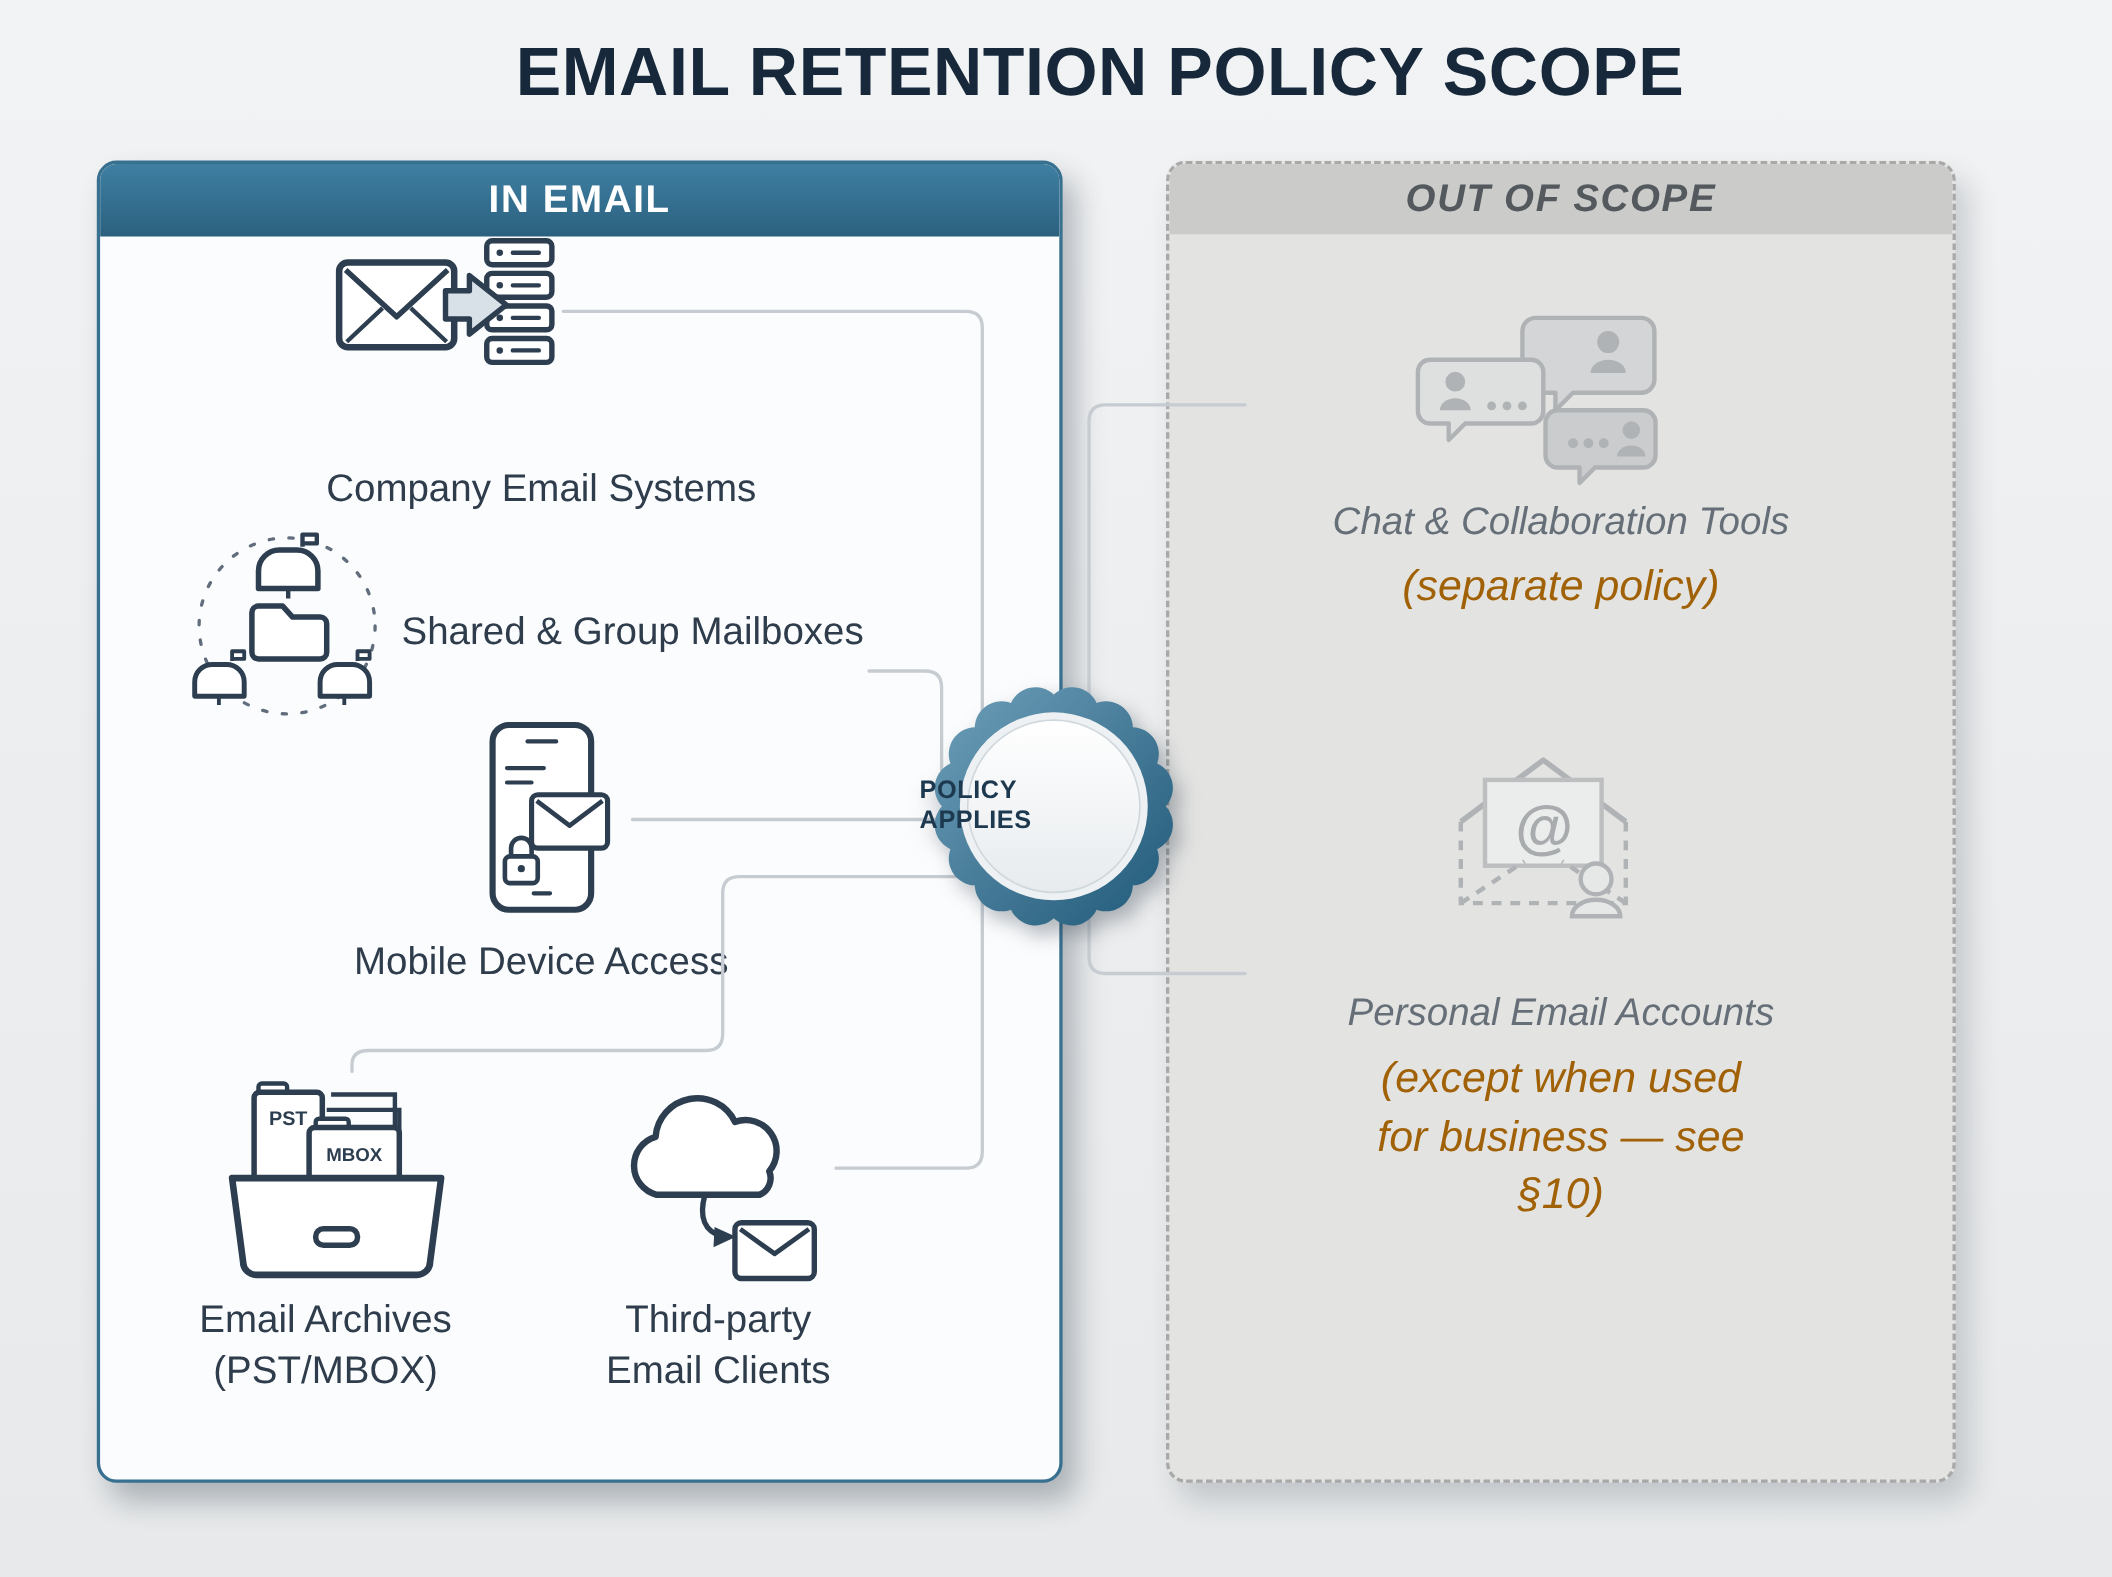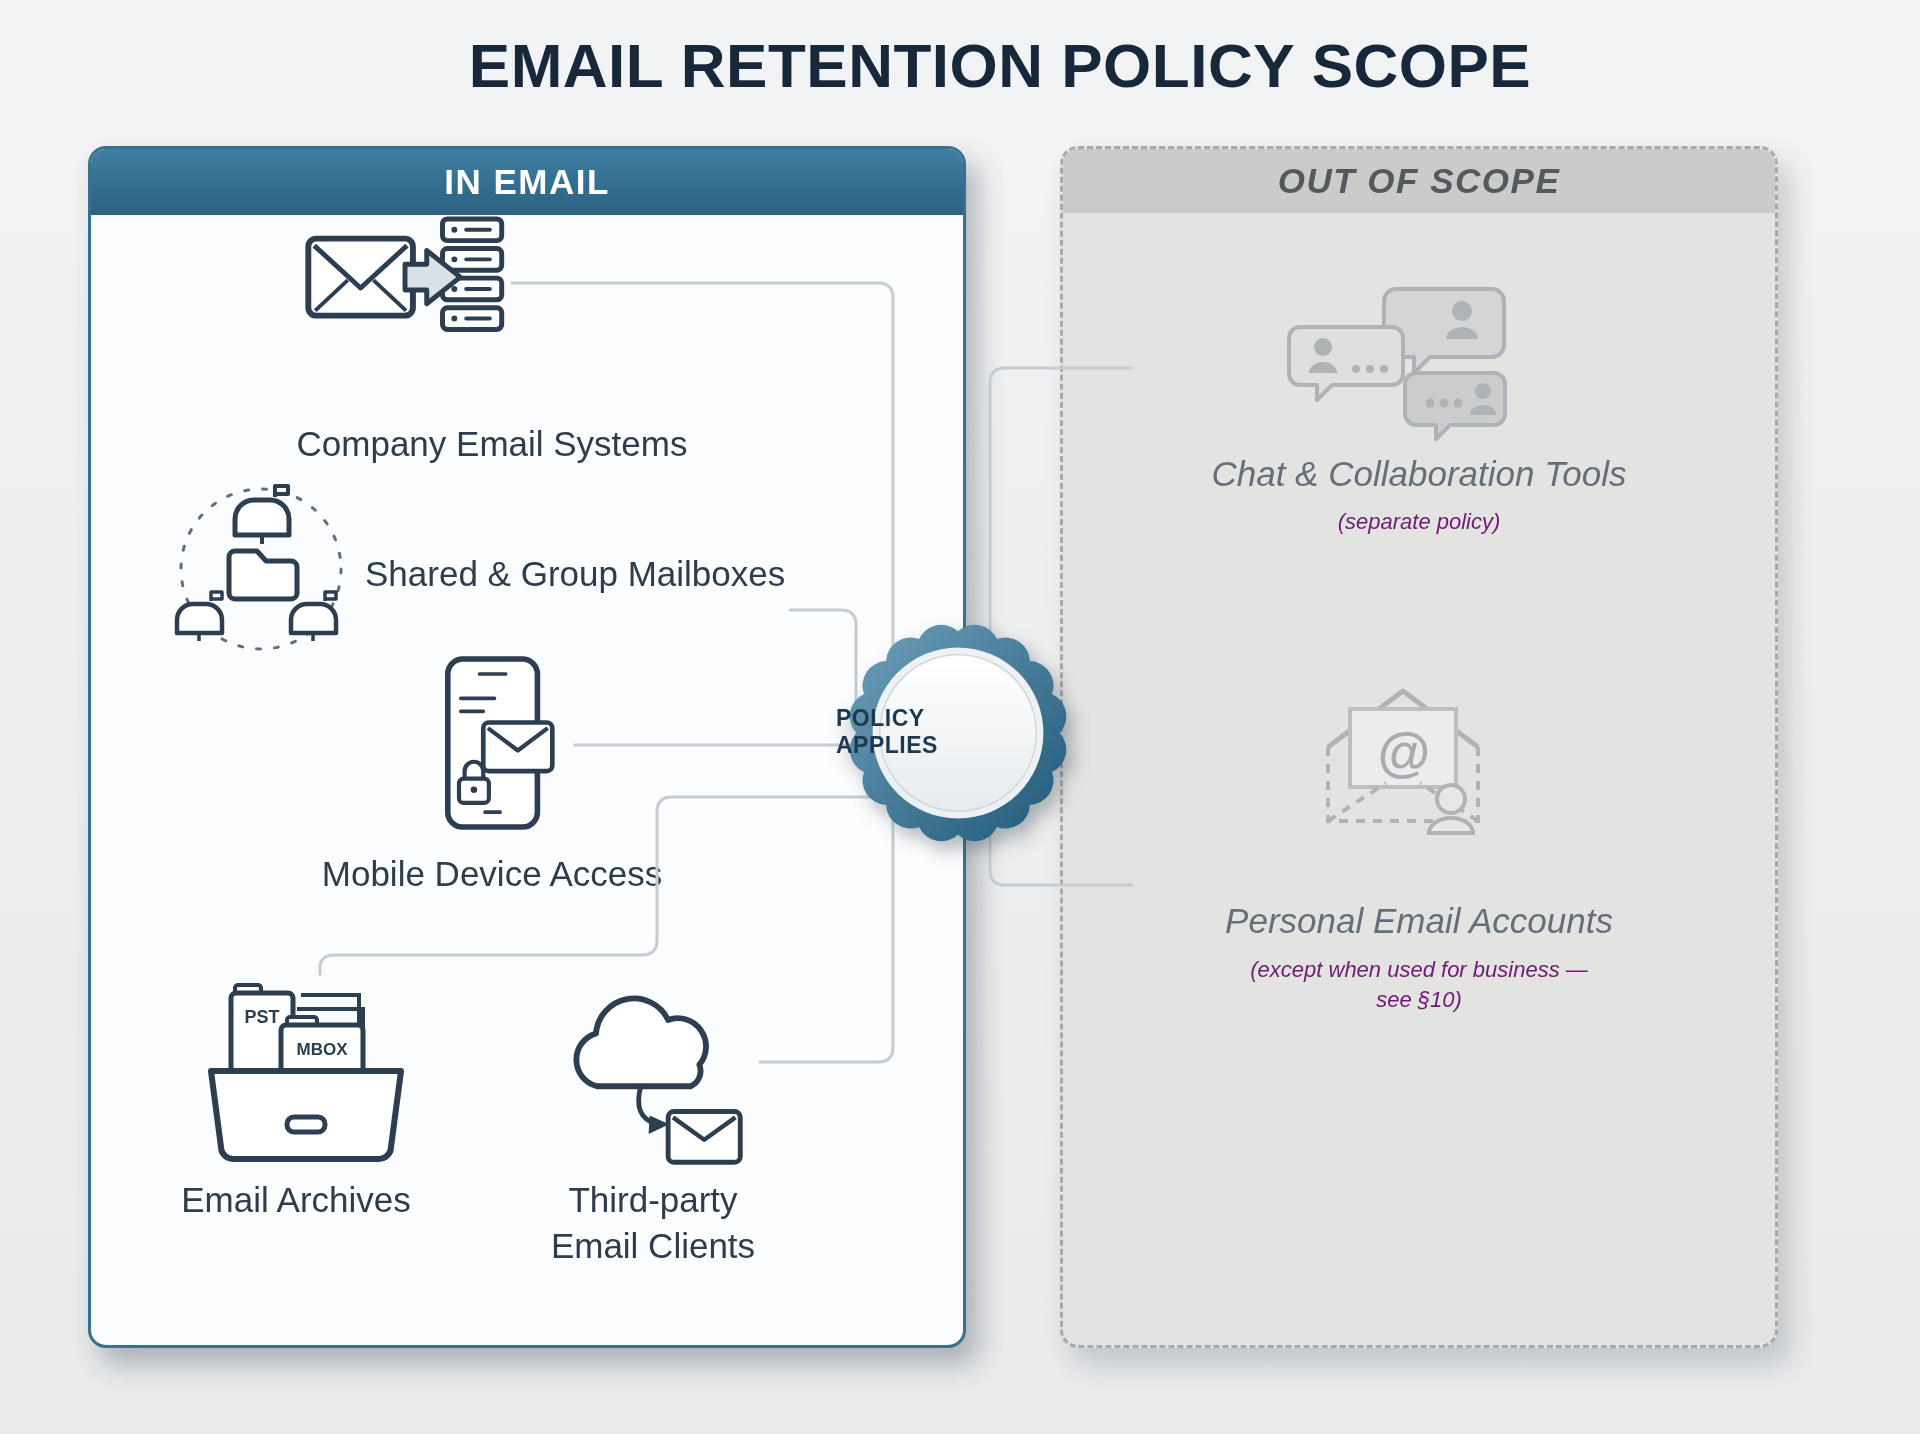--- a/index.html
+++ b/index.html
@@ -31,21 +31,21 @@
   .head-out{background:#cbcbca;color:#54595e;height:64px;line-height:64px;}
   
   .icon{position:absolute;}
   .icon svg{width:100%;height:100%;display:block;}
   .lbl{
     position:absolute;font-size:35px;color:#2e3c4c;text-align:center;
     line-height:1.32;white-space:nowrap;
   }
   .lbl-left{text-align:left;}
   .out-lbl{position:absolute;left:0;width:100%;text-align:center;font-size:35px;color:#666f78;}
-  .out-note{position:absolute;left:0;width:100%;text-align:center;font-size:22px;color:#701a75;line-height:1.35;}
+  .out-note{position:absolute;left:0;width:100%;text-align:center;font-size:39px;color:#a16207;line-height:1.35;}
   .out-note .inner{display:inline-block;max-width:360px;}
   
   .connectors{position:absolute;left:0;top:0;width:1920px;height:1434px;pointer-events:none;}
   .connectors path{fill:none;stroke:#c6ccd2;stroke-width:3;stroke-linecap:round;}
   
   .badge{position:absolute;left:836px;top:611px;width:244px;height:244px;
     filter:drop-shadow(7px 9px 9px rgba(40,55,70,.35));}
   .badge svg{width:100%;height:100%;display:block;}
   .badge-text{
     position:absolute;left:0;top:50%;width:100%;transform:translateY(-52%);
@@ -137,20 +137,21 @@
         <path d="M96 34 h66 v62" fill="none" stroke="#2d3e50" stroke-width="4"></path>
         <rect x="86" y="42" width="30" height="12" rx="3" fill="#ffffff" stroke="#2d3e50" stroke-width="4" stroke-linejoin="round"></rect>
         <rect x="80" y="50" width="82" height="48" rx="5" fill="#ffffff" stroke="#2d3e50" stroke-width="5" stroke-linejoin="round"></rect>
         <text x="121" y="80" font-size="17" font-weight="bold" fill="#2d3e50" text-anchor="middle">MBOX</text>
         <path d="M10 96 H200 L190 172 a12 12 0 0 1 -12 12 H32 a12 12 0 0 1 -12 -12 Z" fill="#ffffff" stroke="#2d3e50" stroke-width="6" stroke-linejoin="round"></path>
         <rect x="86" y="142" width="38" height="15" rx="7" fill="#ffffff" stroke="#2d3e50" stroke-width="5"></rect>
       </svg>
     </div>
     <div class="lbl" style="left:5px;top:1028px;width:400px">
       <div>Email Archives</div>
+      <div>(PST/MBOX)</div>
     </div>
 
     <div class="icon" style="left:460px;top:828px;width:205px;height:195px">
       <svg viewBox="0 0 210 200">
         <path d="M47 112 A28 28 0 0 1 46 58 A39 39 0 0 1 120 44 A29 29 0 0 1 152 90 A17 17 0 0 1 143 112 Z" fill="#ffffff" stroke="#2d3e50" stroke-width="6" stroke-linejoin="round"></path>
         <path d="M92 112 C86 134 92 146 108 151" fill="none" stroke="#2d3e50" stroke-width="5" stroke-linecap="round"></path>
         <path d="M101 142 L121 151 L100 161 Z" fill="#2d3e50"></path>
         <rect x="120" y="138" width="74" height="52" rx="6" fill="#ffffff" stroke="#2d3e50" stroke-width="5"></rect>
         <path d="M125 144 L157 167 L189 144" fill="none" stroke="#2d3e50" stroke-width="4.5" stroke-linejoin="round"></path>
       </svg>

